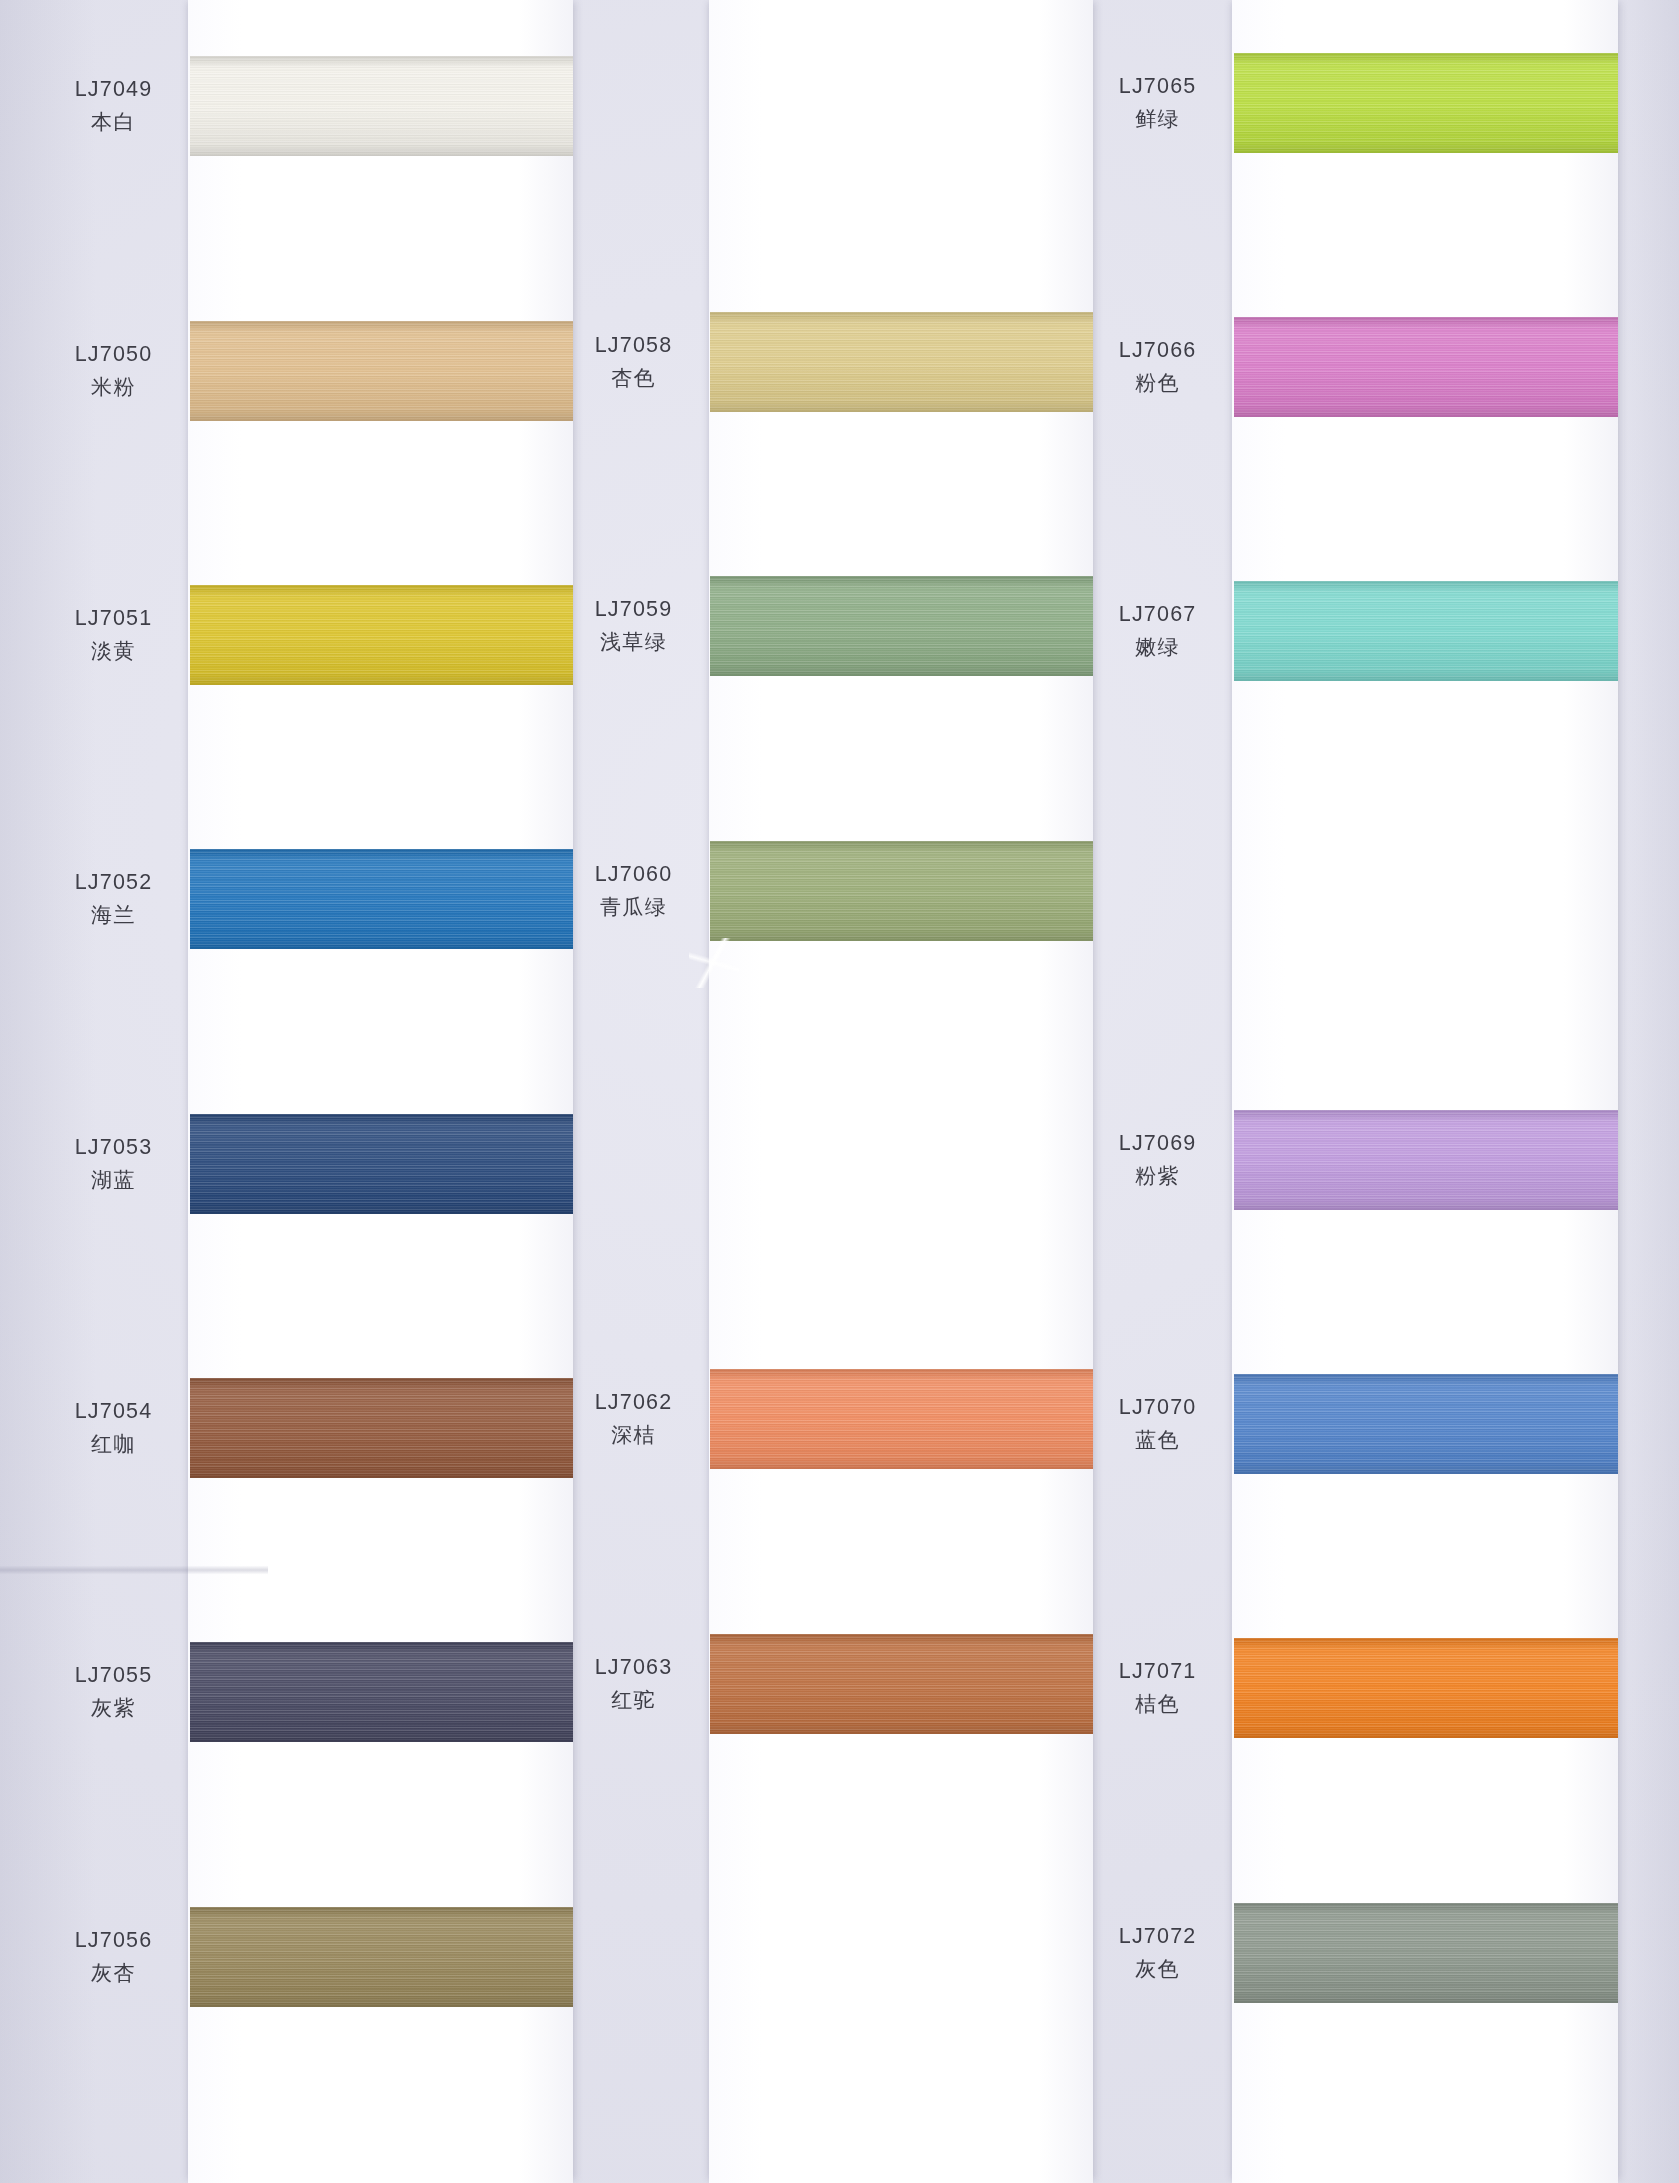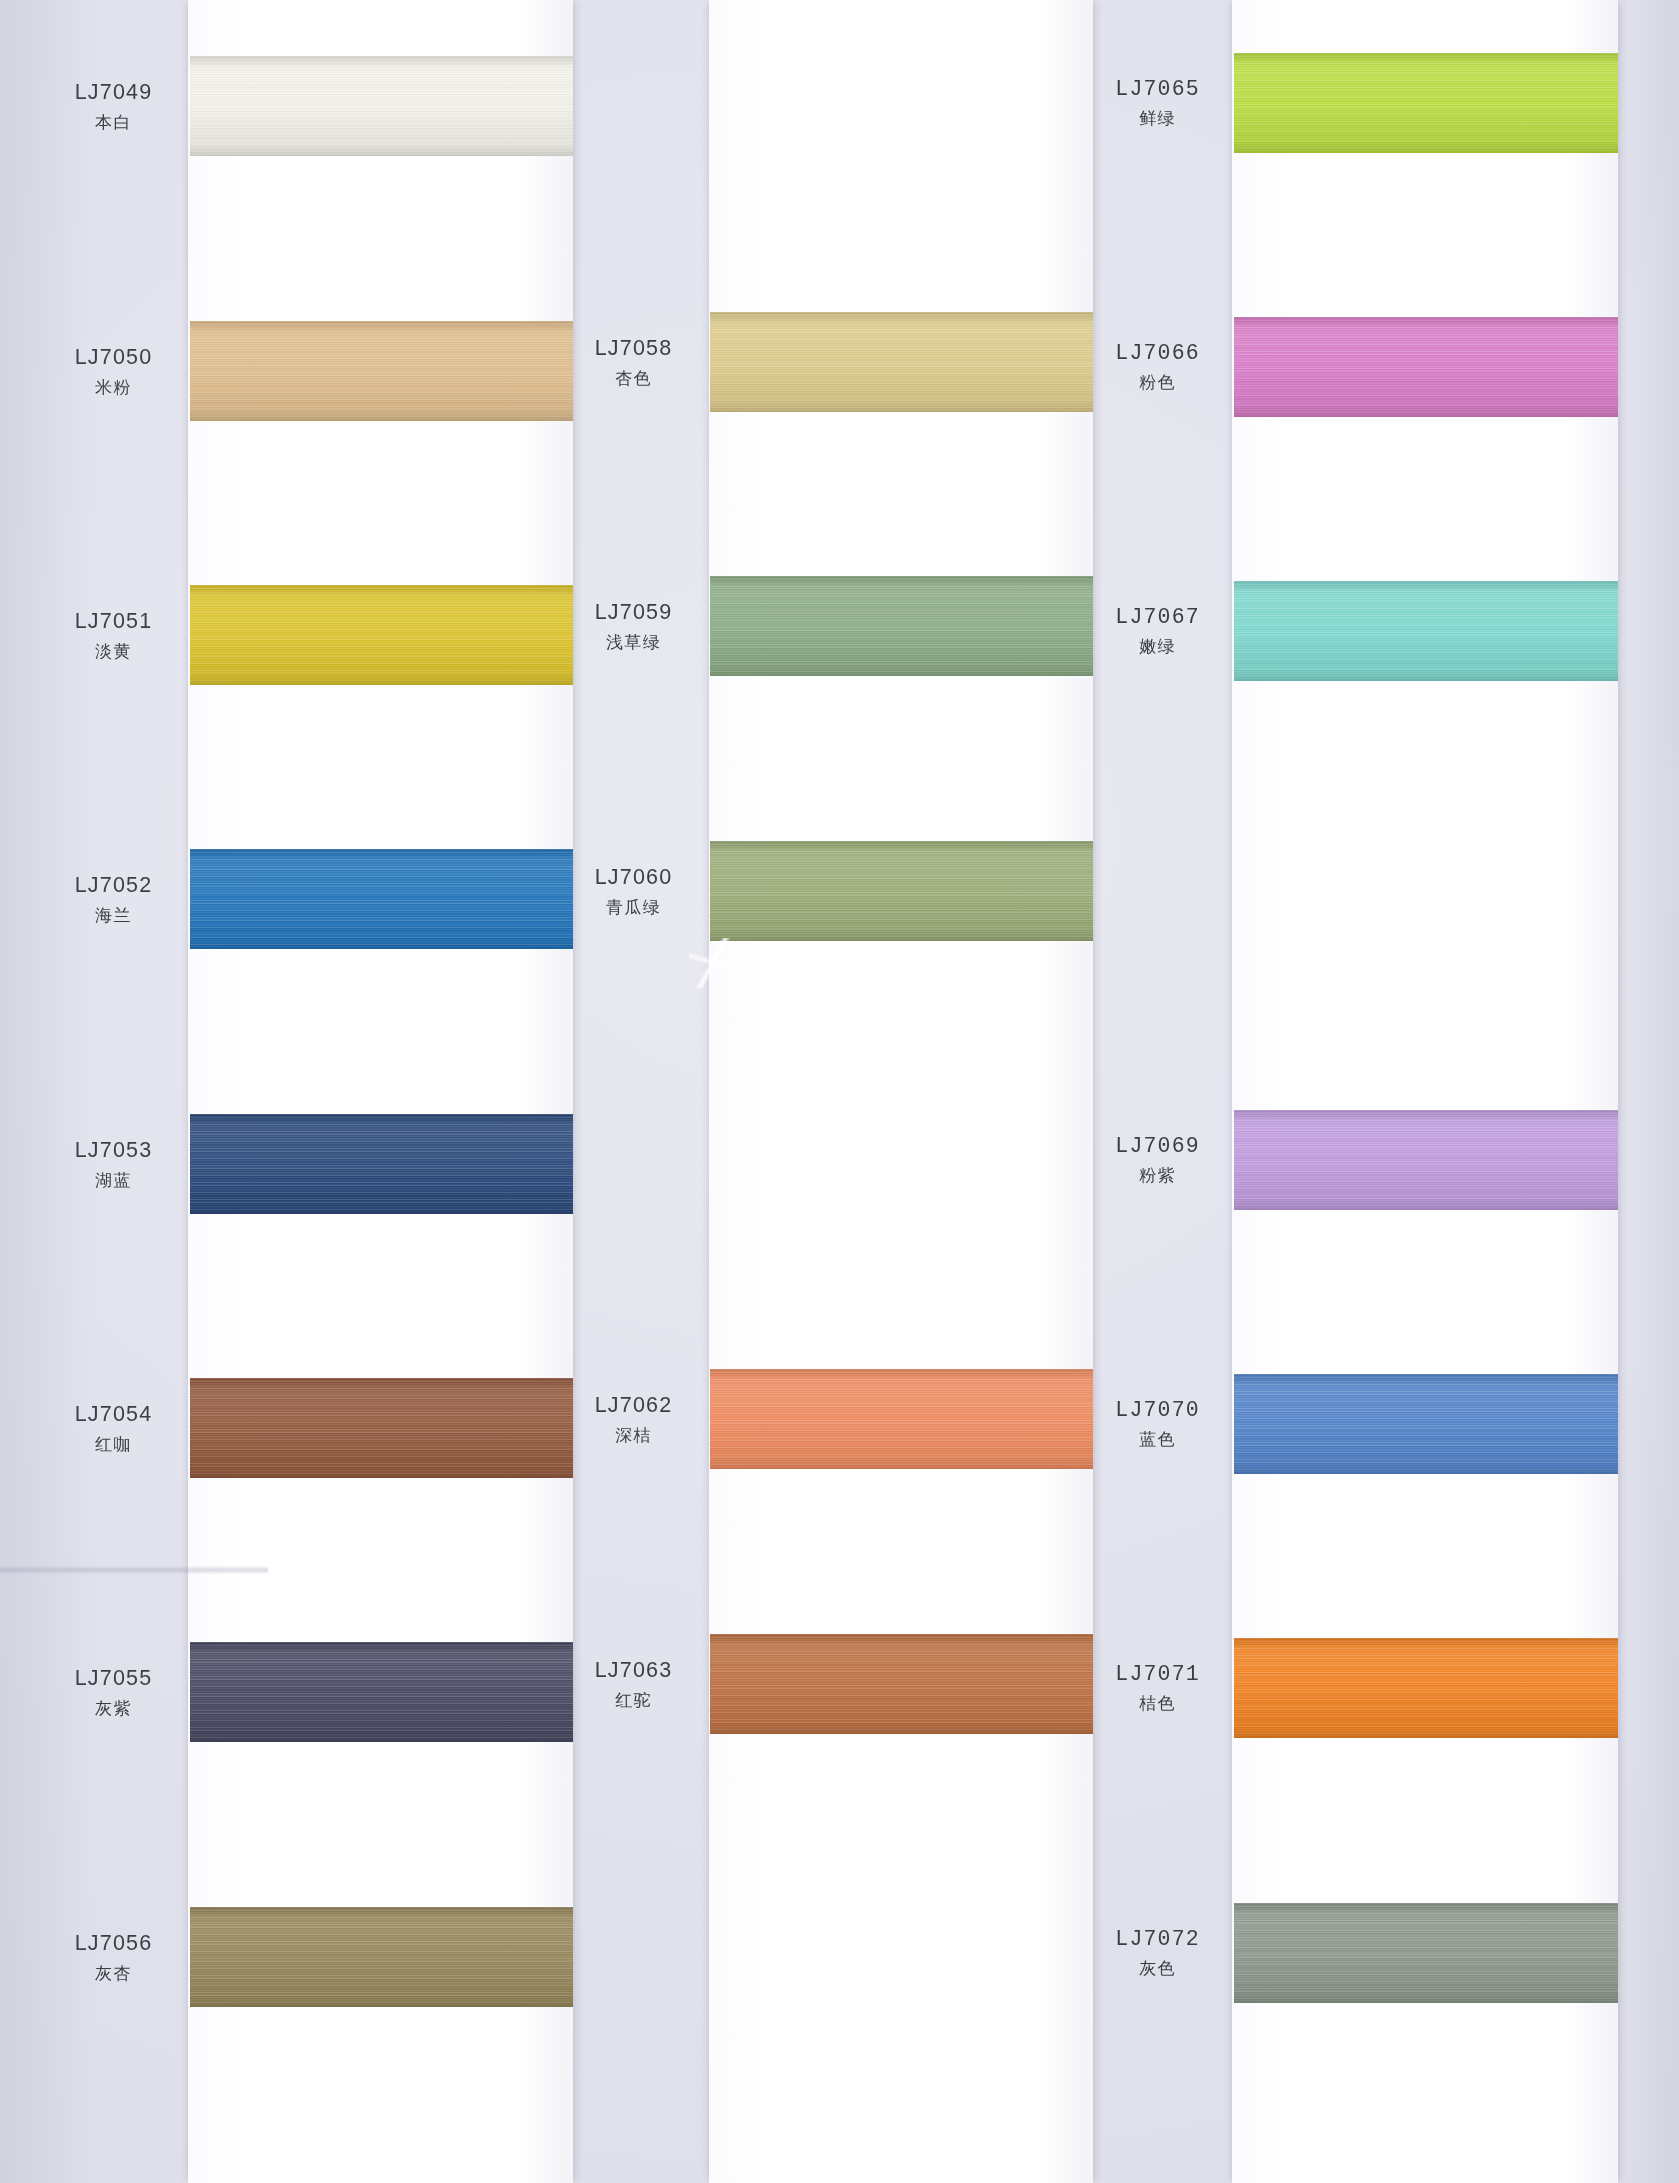--- a/index.html
+++ b/index.html
@@ -68,32 +68,32 @@
     width: 153px;
     flex: 0 0 153px;
     text-align: center;
     color: #3d3d46;
     line-height: 1.38;
     letter-spacing: 0.2px;
     user-select: none;
   }
   .col-1 .swatch-label { margin-left: -53px; }
   .col-2 .swatch-label { margin-left: -61px; }
-  .col-3 .swatch-label { margin-left: -65px; font-family: Liberation Mono, monospace; }
+  .col-3 .swatch-label { margin-left: -65px; }
 
   .swatch-code {
     display: block;
     font-size: 21.5px;
     font-weight: 400;
     letter-spacing: 1.2px;
     white-space: nowrap;
   }
   .swatch-name {
     display: block;
-    font-size: 17px;
+    font-size: 21px;
     font-weight: 400;
     letter-spacing: 1.4px;
     margin-top: 2.9px;
     white-space: nowrap;
   }
 
   
   .thread-band {
     position: relative;
     flex: 1 1 auto;

